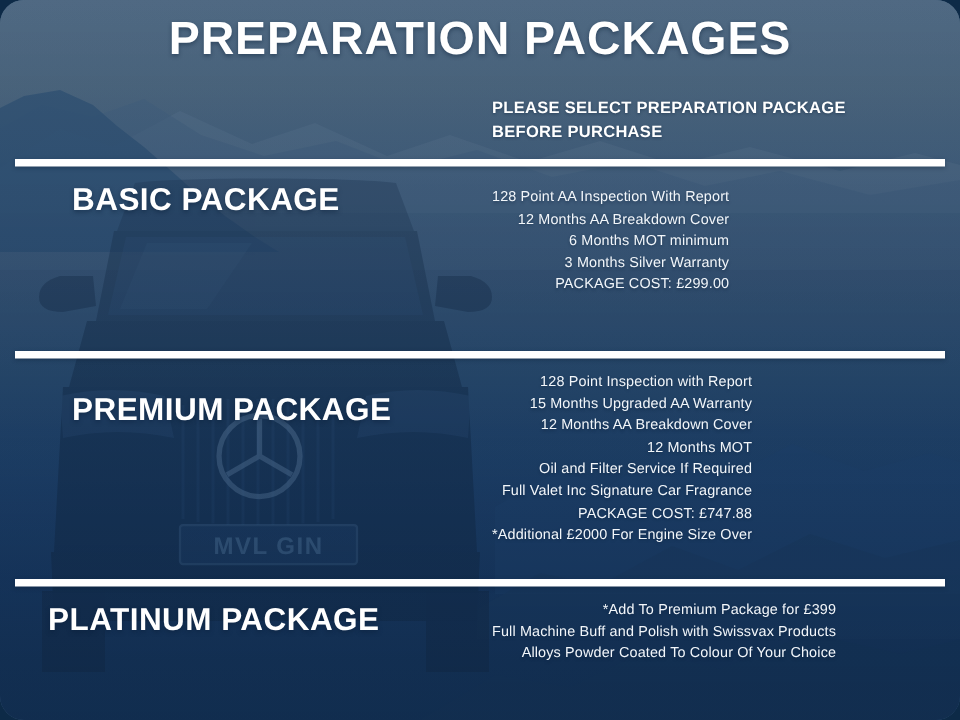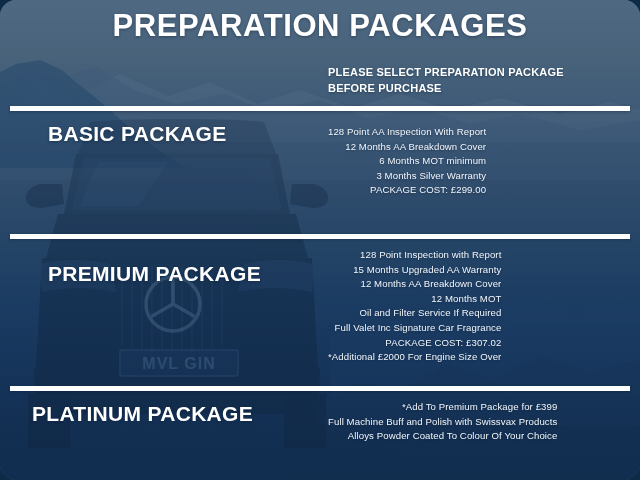--- a/index.html
+++ b/index.html
@@ -270,21 +270,21 @@
 
     <div class="pkg-title premium">PREMIUM PACKAGE</div>
     <div class="pkg-list premium">
       <ul>
         <li>128 Point Inspection with Report</li>
         <li>15 Months Upgraded AA Warranty</li>
         <li>12 Months AA Breakdown Cover</li>
         <li>12 Months MOT</li>
         <li>Oil and Filter Service If Required</li>
         <li>Full Valet Inc Signature Car Fragrance</li>
-        <li>PACKAGE COST: £307.02</li>
+        <li>PACKAGE COST: £747.88</li>
         <li>*Additional £2000 For Engine Size Over</li>
       </ul>
     </div>
 
     <div class="pkg-title platinum">PLATINUM PACKAGE</div>
     <div class="pkg-list platinum">
       <ul>
         <li>*Add To Premium Package for £399</li>
         <li>Full Machine Buff and Polish with Swissvax Products</li>
         <li>Alloys Powder Coated To Colour Of Your Choice</li>

